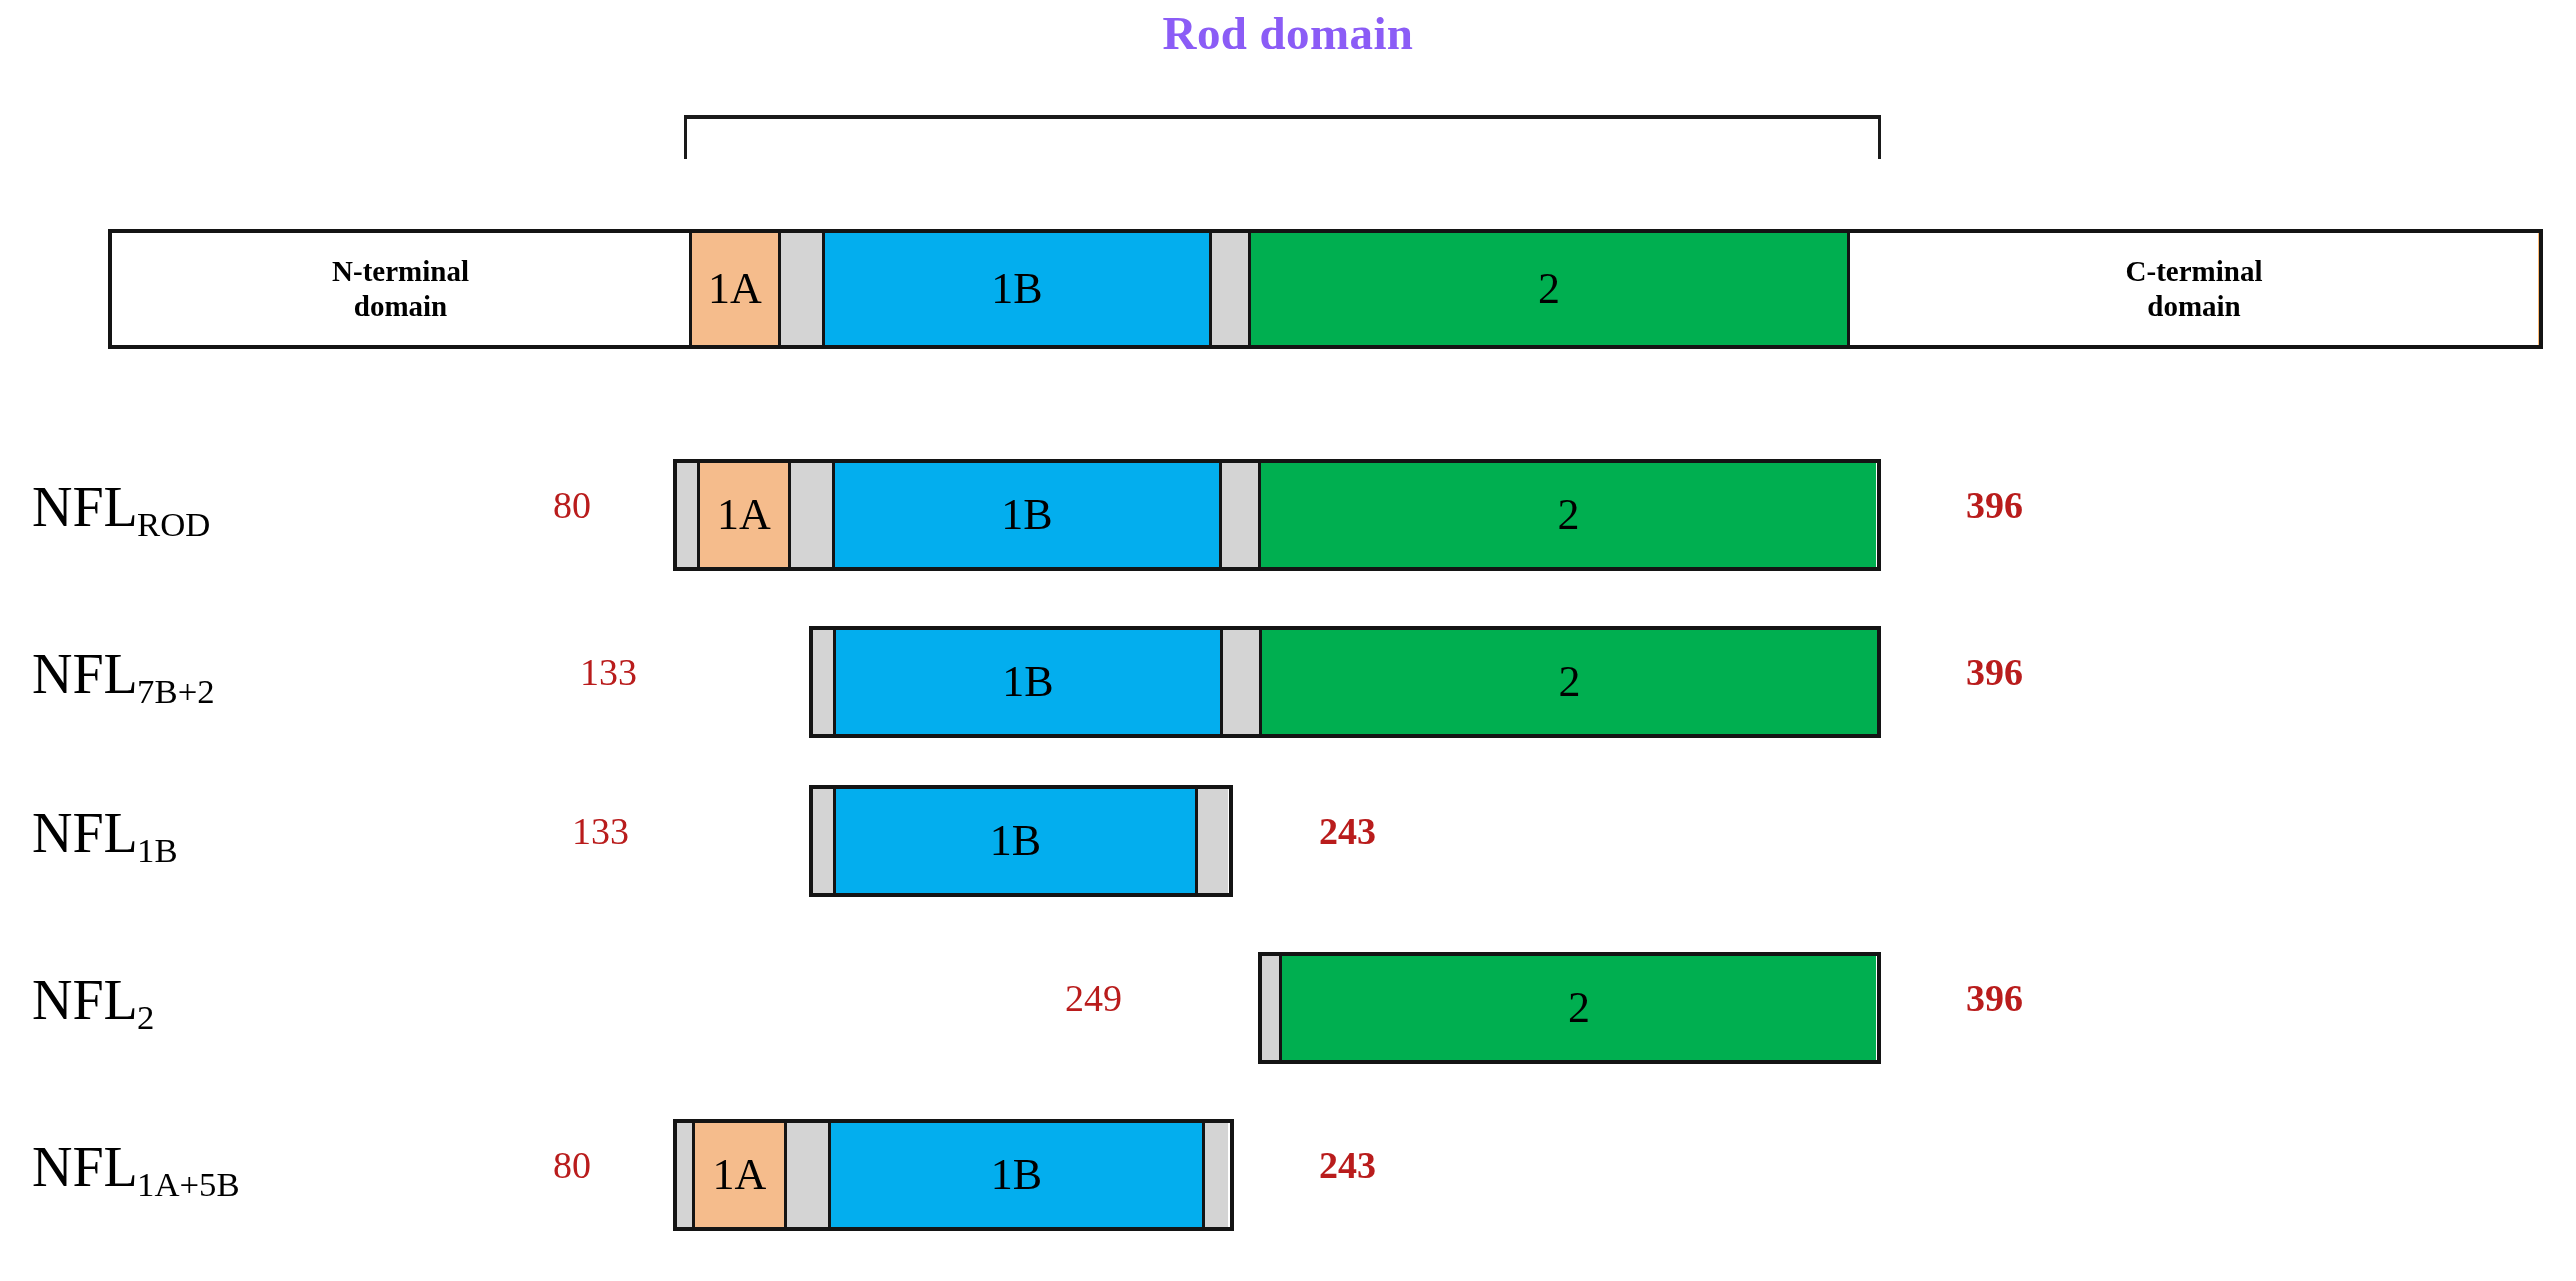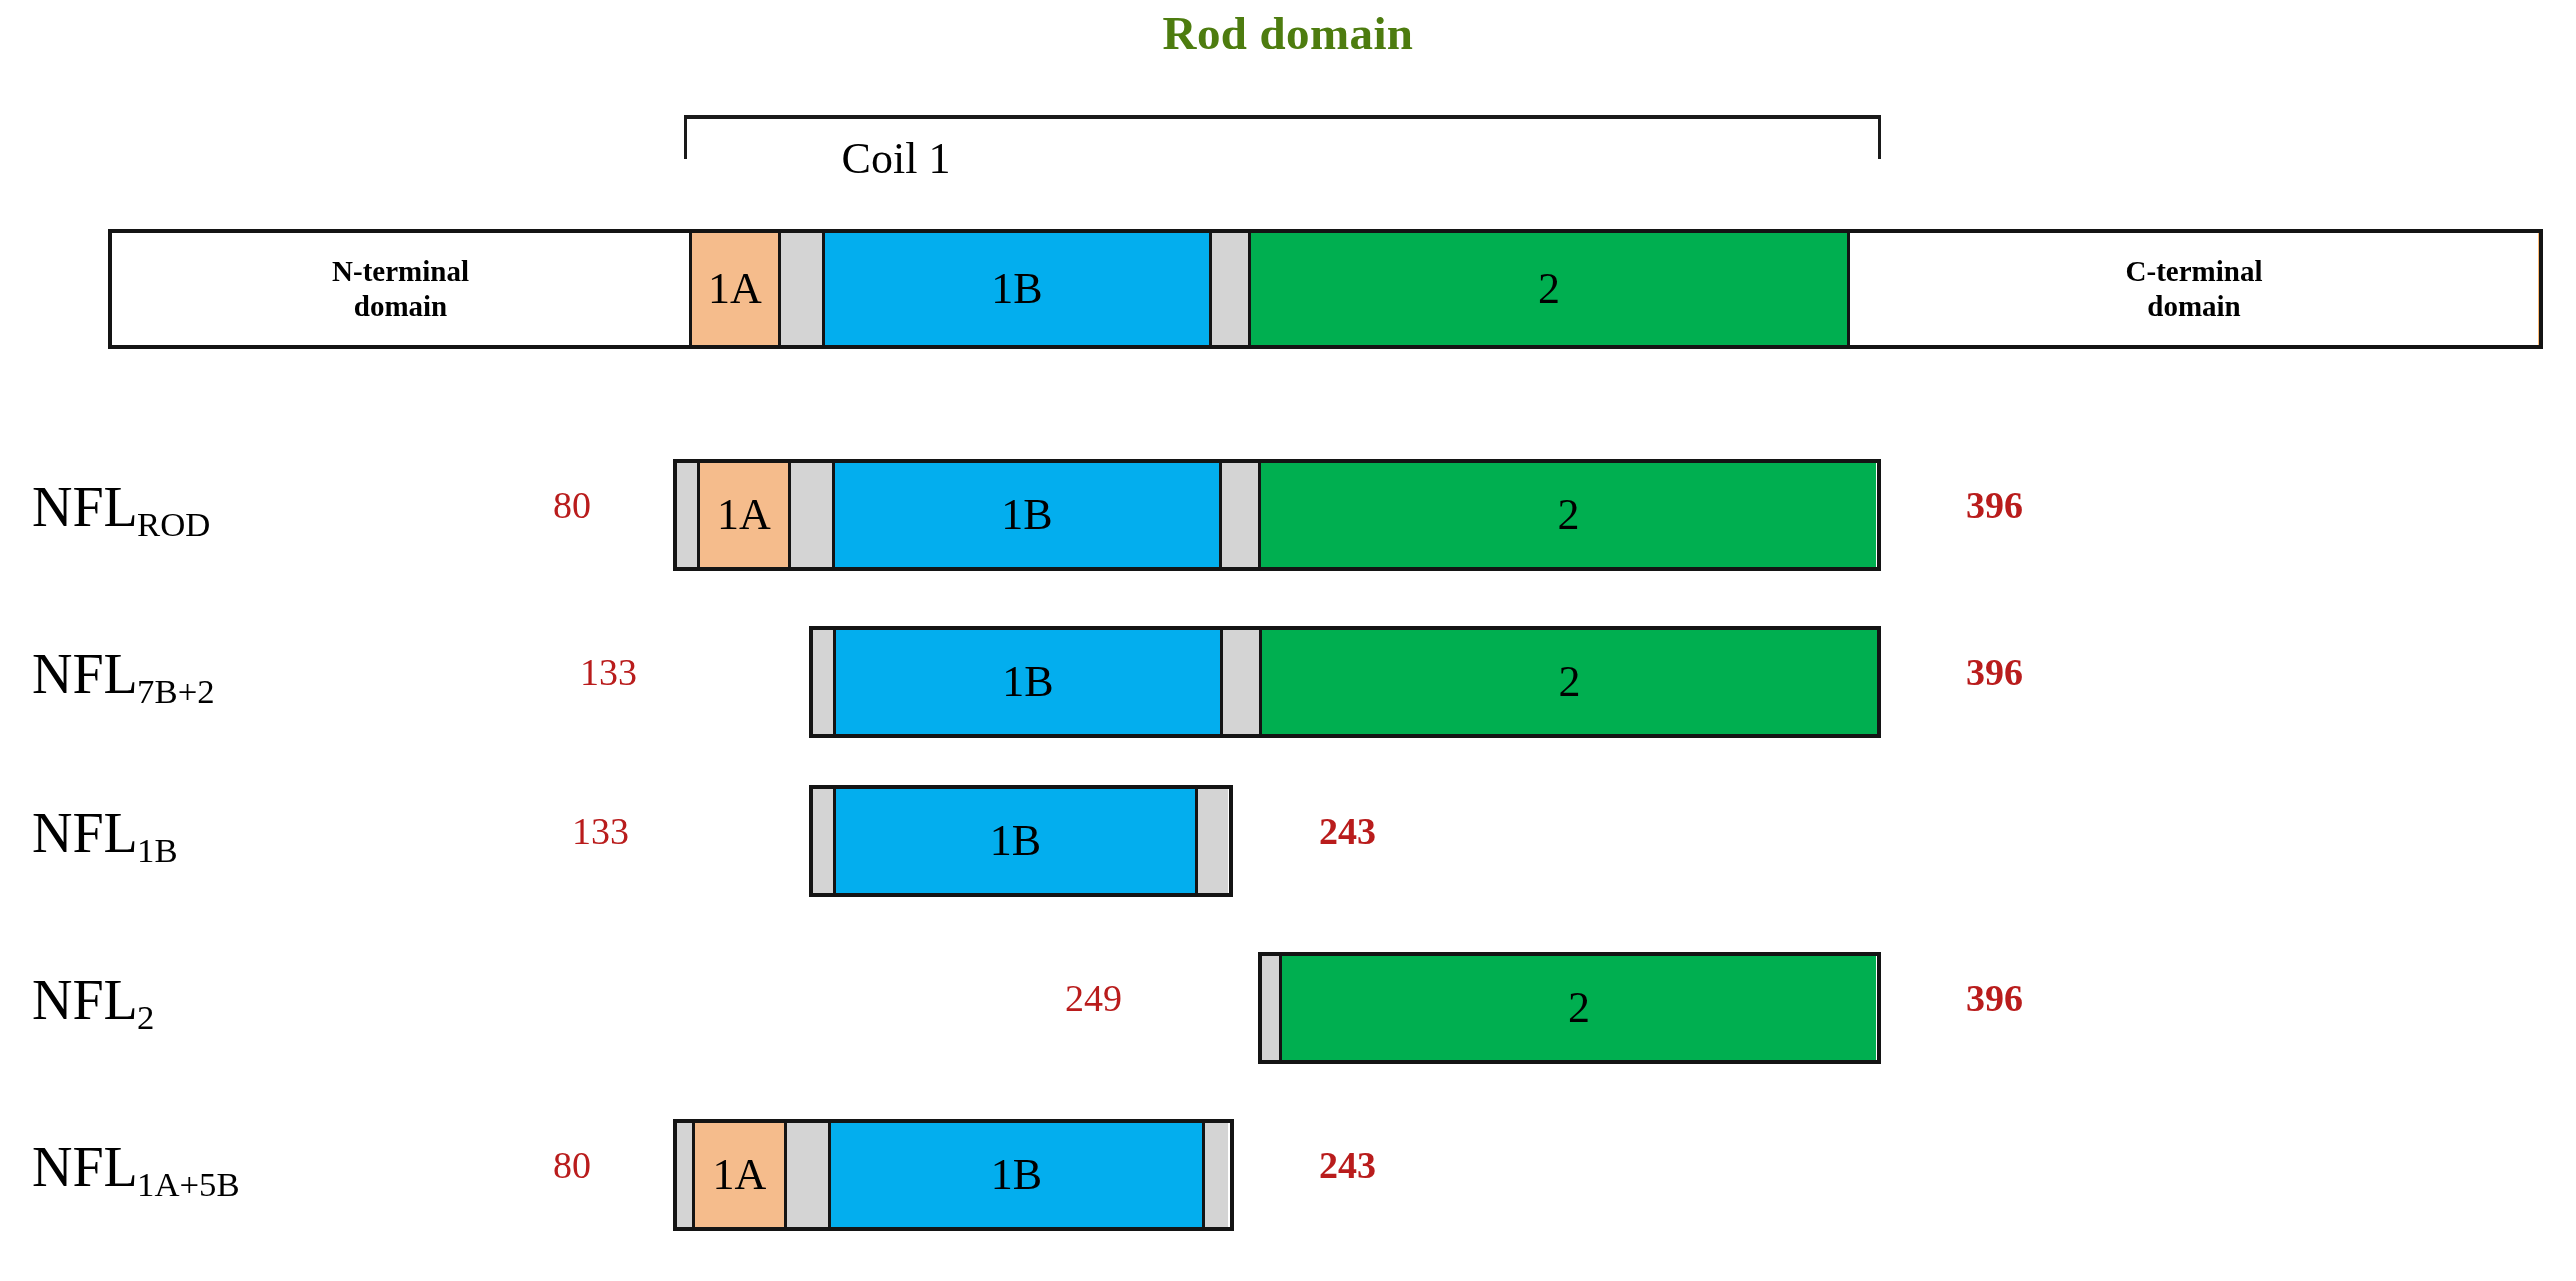--- a/index.html
+++ b/index.html
@@ -14,21 +14,21 @@
 
   
   .abs{position:absolute;}
 
   
   #rod-domain-title{
     left:0;top:6px;width:2576px;
     text-align:center;
     font-size:47px;
     font-weight:bold;
-    color:#4d7c0f;
+    color:#8b5cf6;
     letter-spacing:0.4px;
   }
 
   
   #rod-bracket{
     left:684px;top:115px;width:1197px;height:44px;
     border-top:4.5px solid #1a1a1a;
     border-left:3.8px solid #1a1a1a;
     border-right:3.8px solid #1a1a1a;
     box-sizing:border-box;
@@ -112,21 +112,20 @@
 </style>
 </head>
 <body>
 
 <div id="stage">
 
   <div class="abs" id="rod-domain-title">Rod domain</div>
 
   <div class="abs" id="rod-bracket"></div>
 
-  <div class="abs coil-label" id="coil-1-label">Coil 1</div>
 
   <div class="abs" id="full-length-bar">
 
     <div class="seg seg-white" style="width:577px">
       <div class="term-label">
         <div>N-terminal</div>
         <div>domain</div>
       </div>
     </div>
 

